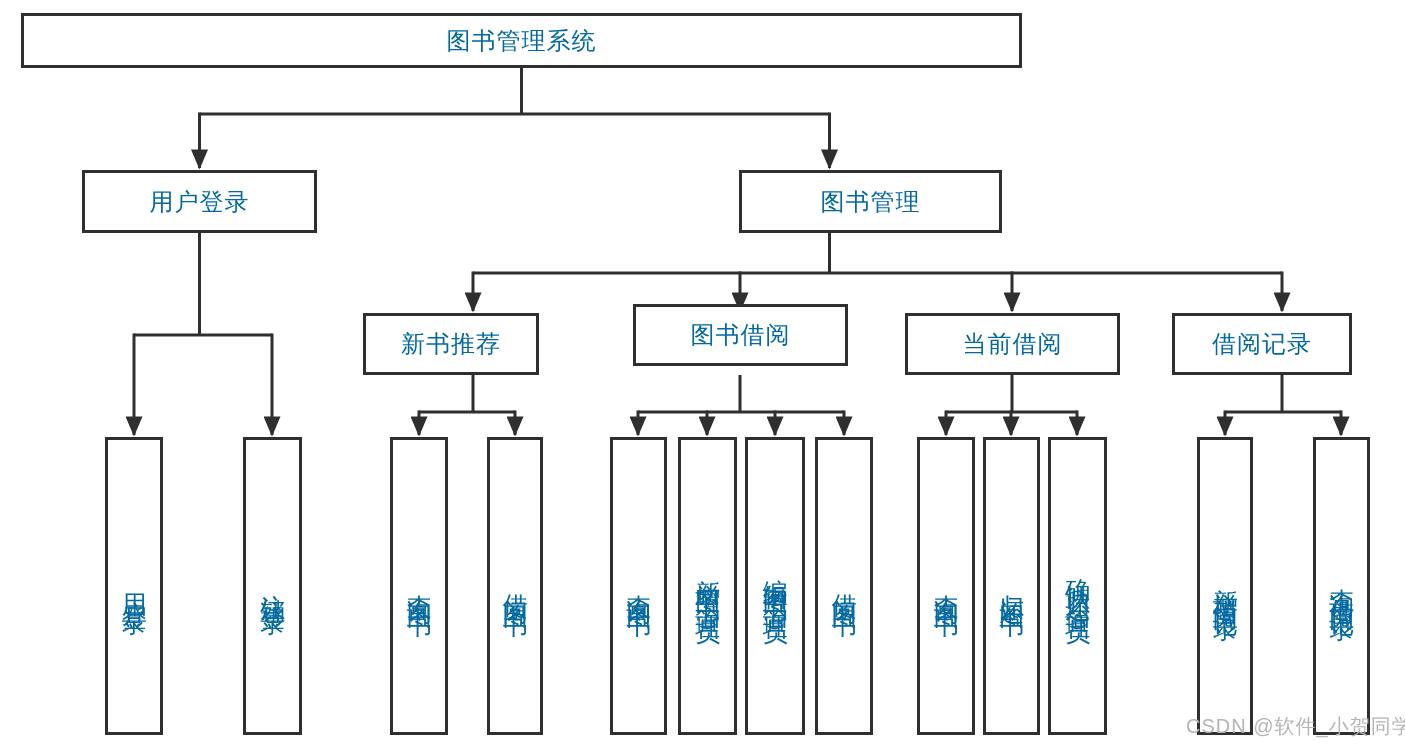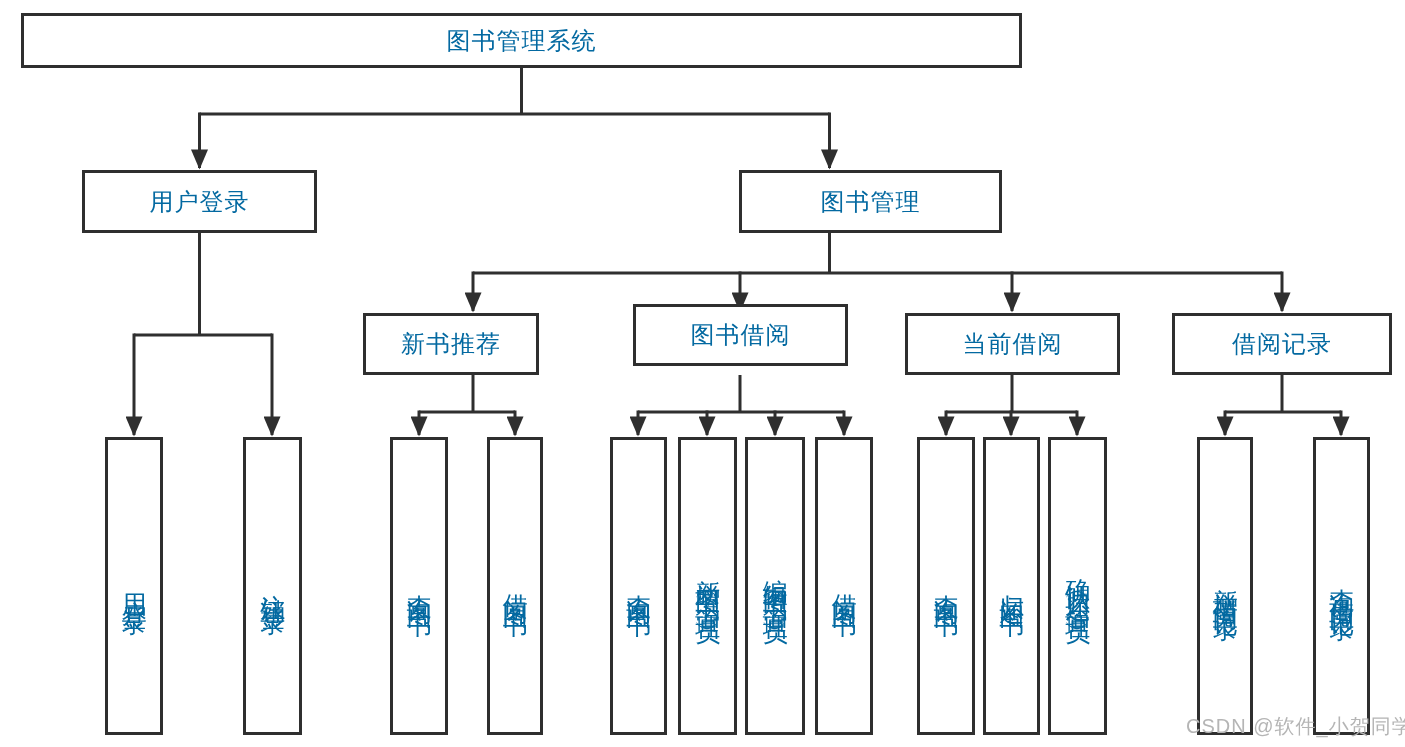--- a/index.html
+++ b/index.html
@@ -107,21 +107,21 @@
 
   <div class="box" style="left:363px;top:313px;width:176px;height:62px">
     <span class="hlabel">新书推荐</span>
   </div>
   <div class="box" style="left:633px;top:304px;width:215px;height:62px">
     <span class="hlabel">图书借阅</span>
   </div>
   <div class="box" style="left:905px;top:313px;width:215px;height:62px">
     <span class="hlabel">当前借阅</span>
   </div>
-  <div class="box" style="left:1172px;top:313px;width:220px;height:62px">
+  <div class="box" style="left:1172px;top:313px;width:180px;height:62px">
     <span class="hlabel">借阅记录</span>
   </div>
 
   <div class="box leaf" style="left:105px;top:437px;width:58px;height:298px">
     <span>用户登录</span>
   </div>
   <div class="box leaf" style="left:243px;top:437px;width:59px;height:298px">
     <span>注销登录</span>
   </div>
 

